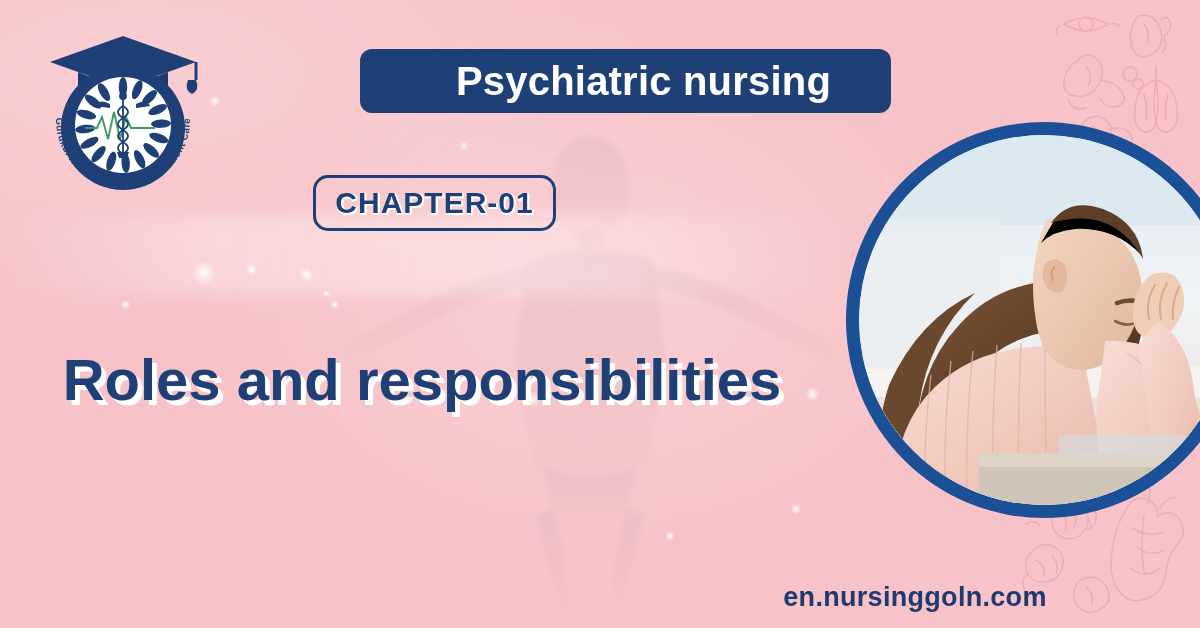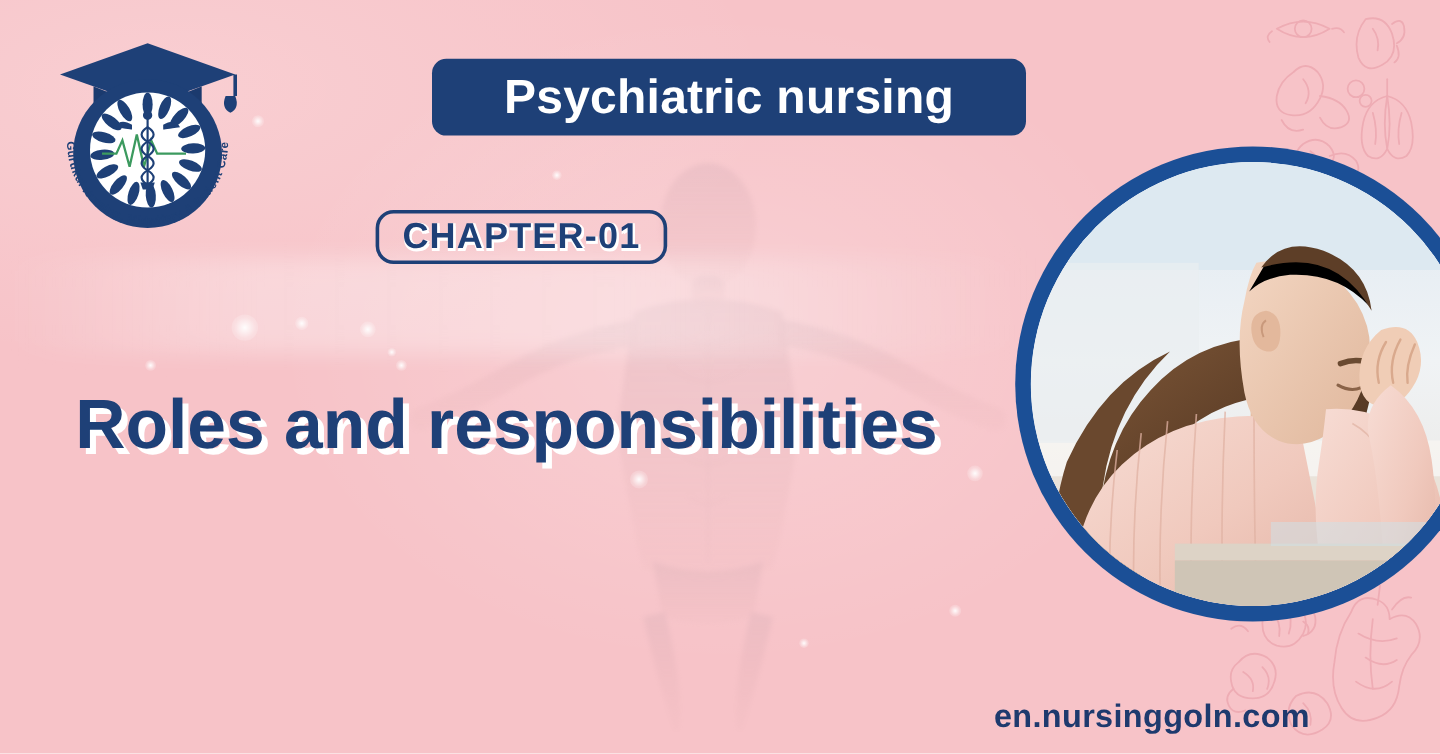--- a/index.html
+++ b/index.html
@@ -48,55 +48,55 @@
   
   .logo{position:absolute;left:38px;top:28px;width:170px;height:170px;}
   .logo svg{display:block;width:100%;height:100%;}
 
   
   .title-badge{
     position:absolute;left:360px;top:49px;
     width:495px;height:64px;
     background:#1E4077;
     border-radius:12px;
-    display:flex;align-items:center;justify-content:center;
+    display:flex;align-items:center;justify-content:center;padding-left:36px;
   }
   .title-badge .txt{
     color:#ffffff;
     font-family:"Liberation Sans",sans-serif;
     font-weight:bold;
     font-size:40px;
     letter-spacing:.2px;
     white-space:nowrap;
     line-height:1;
   }
 
   
   .chapter-box{
     position:absolute;left:313px;top:175px;
-    width:243px;height:45px;
+    width:243px;height:56px;
     border:3px solid #1E4077;
     border-radius:15px;
     display:flex;align-items:center;justify-content:center;
     box-sizing:border-box;
   }
   .chapter-box .txt{
     font-family:"Liberation Sans",sans-serif;
     font-weight:bold;
     font-size:30px;
     letter-spacing:1px;
     color:#1E4077;
     white-space:nowrap;
     line-height:1;
     text-shadow:2px 2px 0 #ffffff, 2px 0 0 #ffffff, 0 2px 0 #ffffff;
   }
 
   
   .headline{
-    position:absolute;left:22px;top:322px;width:800px;
+    position:absolute;left:22px;top:348px;width:800px;
     text-align:center;
   }
   .headline .line{
     display:block;
     font-family:"Liberation Sans",sans-serif;
     font-weight:bold;
     font-size:58px;
     line-height:64px;
     color:#1E4077;
     white-space:nowrap;
@@ -117,21 +117,21 @@
     position:absolute;left:13px;top:13px;
     width:370px;height:370px;
     border-radius:50%;
     overflow:hidden;
     background:#e8eef5;
   }
   .photo-inner svg{display:block;width:100%;height:100%;}
 
   
   .url{
-    position:absolute;left:760px;top:584px;width:400px;
+    position:absolute;left:715px;top:584px;width:400px;
     text-align:center;
     font-family:"Liberation Sans",sans-serif;
     font-weight:bold;
     font-size:27px;
     color:#1E3A6E;
     letter-spacing:.3px;
     line-height:1;
   }
 </style>
 </head>

